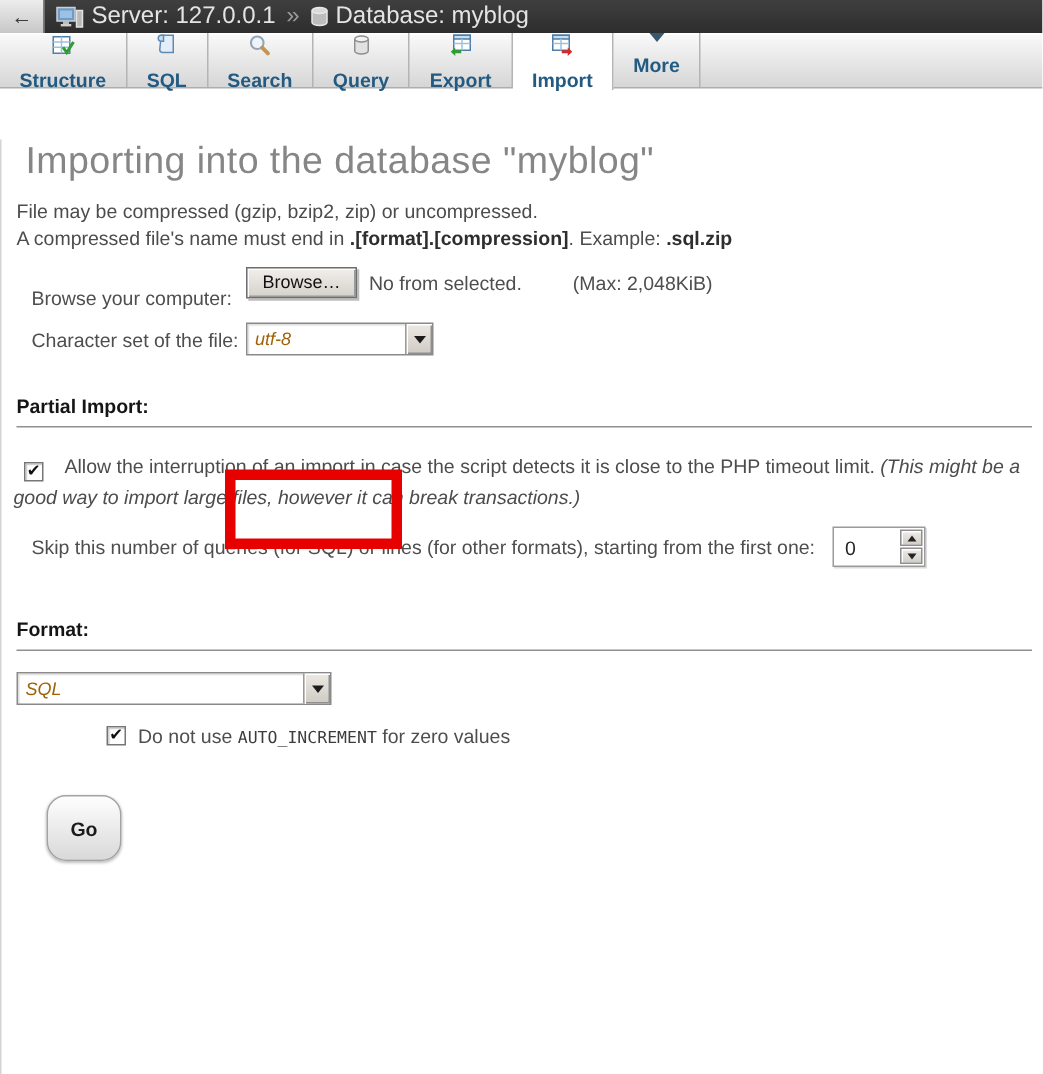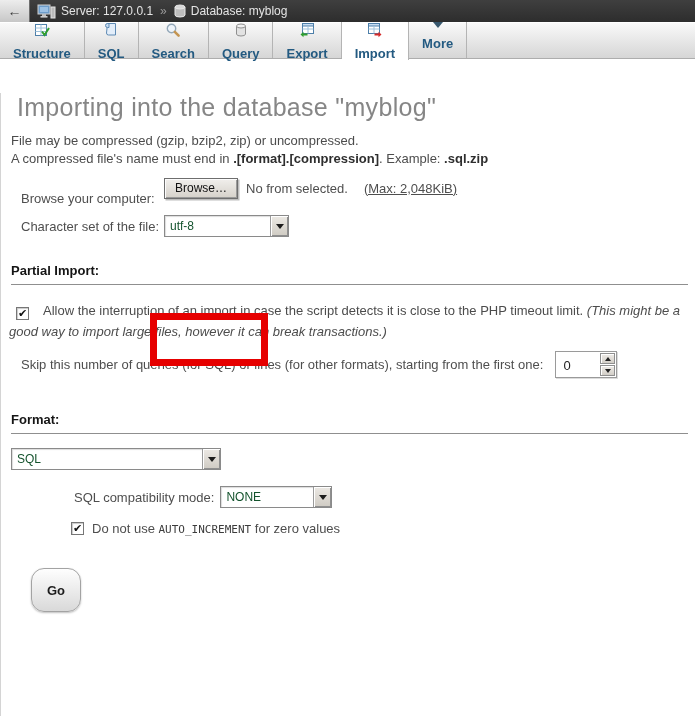--- a/index.html
+++ b/index.html
@@ -5,21 +5,21 @@
   * { margin:0; padding:0; box-sizing:border-box; }
   html,body { width:695px; height:716px; overflow:hidden; background:#fff;
               font-family:"Liberation Sans", sans-serif; font-size:13px; color:#4e4e4e; }
 
   
   .topbar { position:relative; height:22px; background:linear-gradient(#3f3f3f,#2d2d2d);
             display:flex; align-items:center; }
   .back-btn { width:30px; height:22px; background:linear-gradient(#ededed,#c7c7c7);
               border-right:1px solid #6e6e6e; display:flex; align-items:center; justify-content:center;
               color:#3b3b3b; font-size:14px; cursor:pointer; }
-  .crumb { display:flex; align-items:center; gap:5px; margin-left:7px; color:#e4e4e4; font-size:12px; }
+  .crumb { display:flex; align-items:center; gap:5px; margin-left:7px; color:#e4e4e4; font-size:16px; }
   .crumb .sep { color:#9a9a9a; margin:0 2px; }
   .crumb svg { display:block; }
 
   
   .tabbar { height:37px; display:flex; background:linear-gradient(#fafafa,#d6d6d6);
             border-bottom:1px solid #adadad; box-shadow:inset 0 1px 0 #fff; }
   .tab { display:flex; align-items:center; gap:8px; padding:0 13px; border-right:1px solid #b4b4b4;
          color:#235a81; font-weight:bold; font-size:13px; cursor:pointer;flex-direction:column; }
   .tab.active { background:#fff; height:38px; margin-bottom:-1px; }
   .tab svg { display:block; }
@@ -43,26 +43,26 @@
   .browse-row  { margin:9px 0 0 20px; height:22px; }
   .browse-row .lbl { width:143px;margin-top:20px; }
   .charset-row { margin:16px 0 0 20px; height:22px; }
   .charset-row .lbl { width:143px; }
 
   .win-btn { width:74px; height:21px; background:linear-gradient(#f1efec,#d5d1ca);
              border:1px solid #6e6e6e; color:#111; font-size:12px;
              font-family:"Liberation Sans", sans-serif; cursor:pointer;
              box-shadow:inset 1px 1px 0 #fcfcfc, inset -1px -1px 0 #9a9a9a, 1.5px 1.5px 0 #bdbdbd; }
   .nofile { margin-left:8px; }
-  .maxsize { margin-left:16px;text-decoration:underline; }
+  .maxsize { margin-left:34px; }
 
   
   .xsel { display:flex; height:22px; border:1px solid #8a8a8a; background:#fff;
           box-shadow:inset 1px 1px 1px rgba(0,0,0,.14); cursor:pointer; }
-  .xsel-value { flex:1; padding:3px 0 0 5px; font-size:12px; color:#14532d; white-space:nowrap; overflow:hidden; }
+  .xsel-value { flex:1; padding:3px 0 0 5px; font-size:12px; color:#a16207; white-space:nowrap; overflow:hidden;font-style:italic; }
   .xsel-btn { width:18px; background:linear-gradient(#ece9e4,#cfcbc3); border-left:1px solid #9a9a9a;
               box-shadow:inset 1px 1px 0 #fff, inset -1px -1px 0 #8f8f8f;
               display:flex; align-items:center; justify-content:center; }
   .xsel-btn .tri { width:0; height:0; border-left:4px solid transparent; border-right:4px solid transparent;
                    border-top:5px solid #1c1c1c; }
 
   
   .checkbox { display:inline-block; width:13px; height:13px; background:#fff; border:1px solid #767676;
               box-shadow:inset 1px 1px 1px rgba(0,0,0,.22); font-size:11px; line-height:11px;
               text-align:center; color:#101010; vertical-align:-2px; cursor:pointer; }
@@ -251,29 +251,20 @@
     <div class="xsel" style="width:210px">
       <span class="xsel-value">SQL</span>
       <span class="xsel-btn">
           <span class="tri"></span>
         </span>
     </div>
   </div>
 
   
 
-  <div class="row compat-row">
-    <span class="lbl">SQL compatibility mode:</span>
-    <div class="xsel" style="width:112px">
-      <span class="xsel-value">NONE</span>
-      <span class="xsel-btn">
-          <span class="tri"></span>
-        </span>
-    </div>
-  </div>
 
   <div class="row autoinc-row">
     <span class="checkbox">✔</span>
     <span><span>Do not use </span><span class="mono">AUTO_INCREMENT</span><span> for zero values</span></span>
   </div>
 
   <button class="go-btn">Go</button>
 
   
   <div class="red-box"></div>

